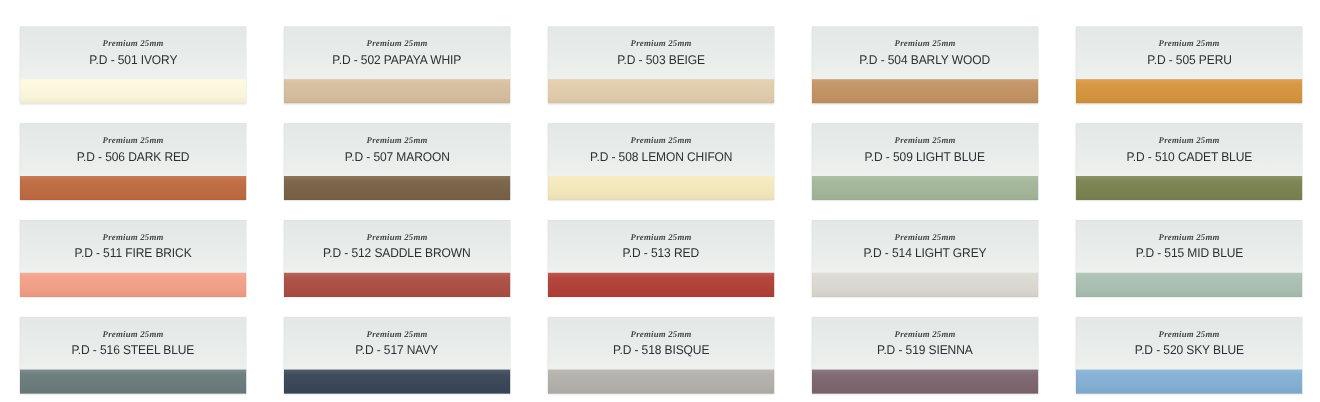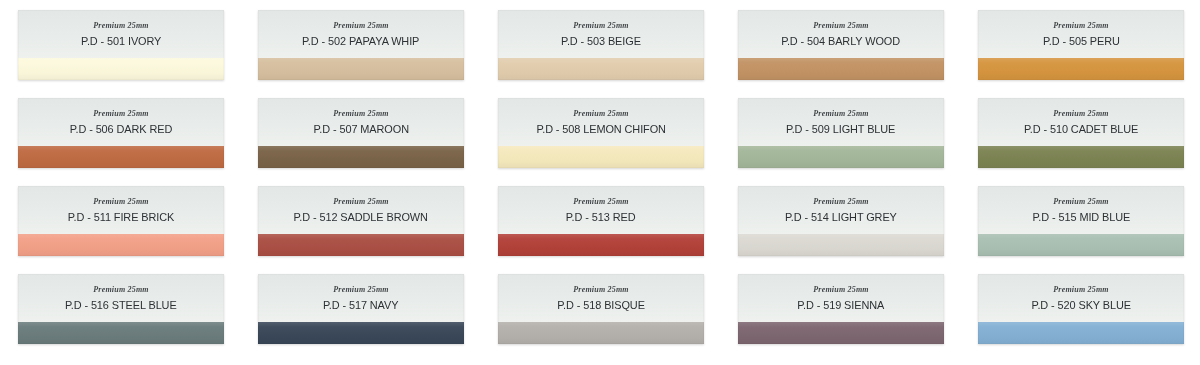--- a/index.html
+++ b/index.html
@@ -25,21 +25,21 @@
   .grid {
     position: absolute;
     left: 0;
     top: 0;
     width: 1200px;
     height: 365px;
     display: grid;
     grid-template-columns: repeat(5, 240px);
     grid-template-rows: repeat(4, 88px);
     align-content: start;
-    padding-top: 10px;
+    padding-top: 24px;
     box-sizing: border-box;
   }
 
   .cell {
     position: relative;
     width: 240px;
     height: 88px;
   }
 
   

